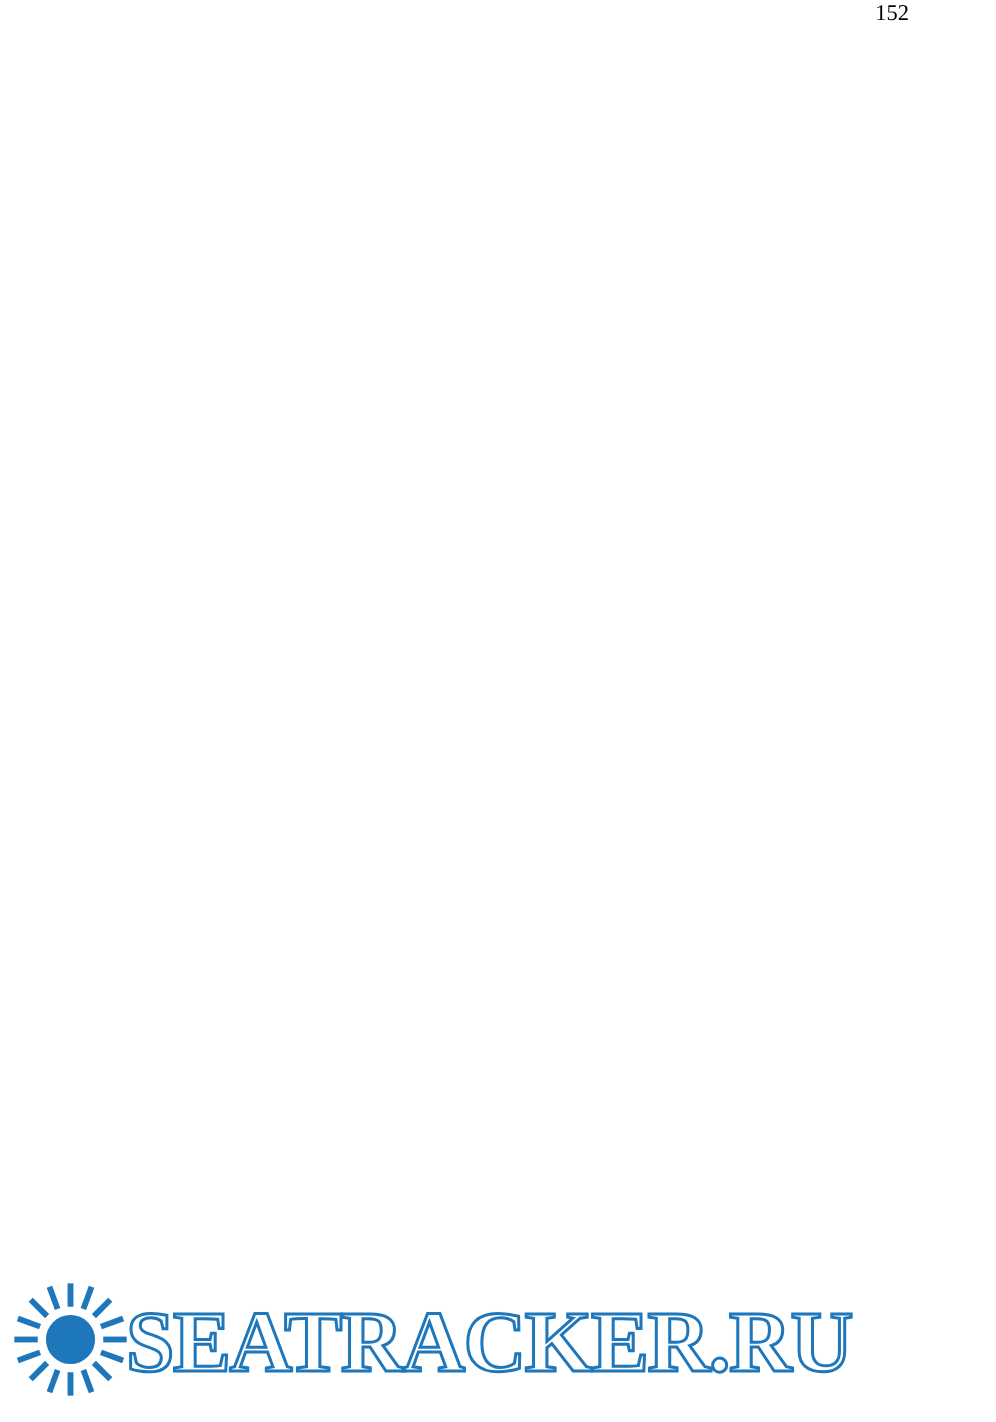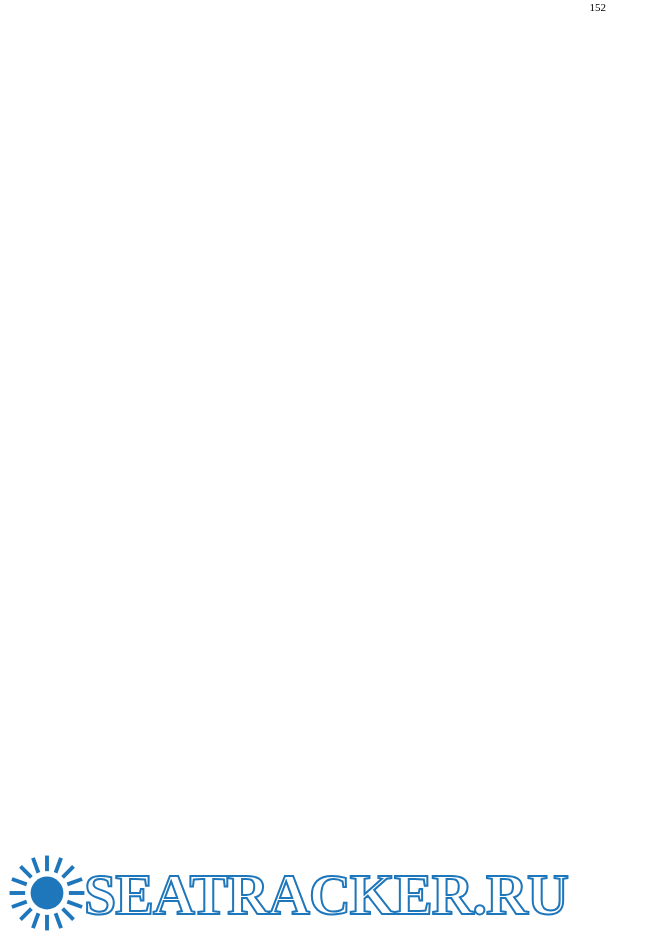--- a/index.html
+++ b/index.html
@@ -80,21 +80,21 @@
   }
   .entry .authors {
     font-weight: bold;
   }
   .entry .dots {
     letter-spacing: 0.5px;
   }
   .entry .page {
     flex: 0 0 26px;
     text-align: right;
-    font-size: 11px;
+    font-size: 15px;
     padding-top: 0px;
   }
 
   
   .watermark {
     position: absolute;
     left: 0;
     bottom: 6px;
     width: 664px;
     height: 96px;

